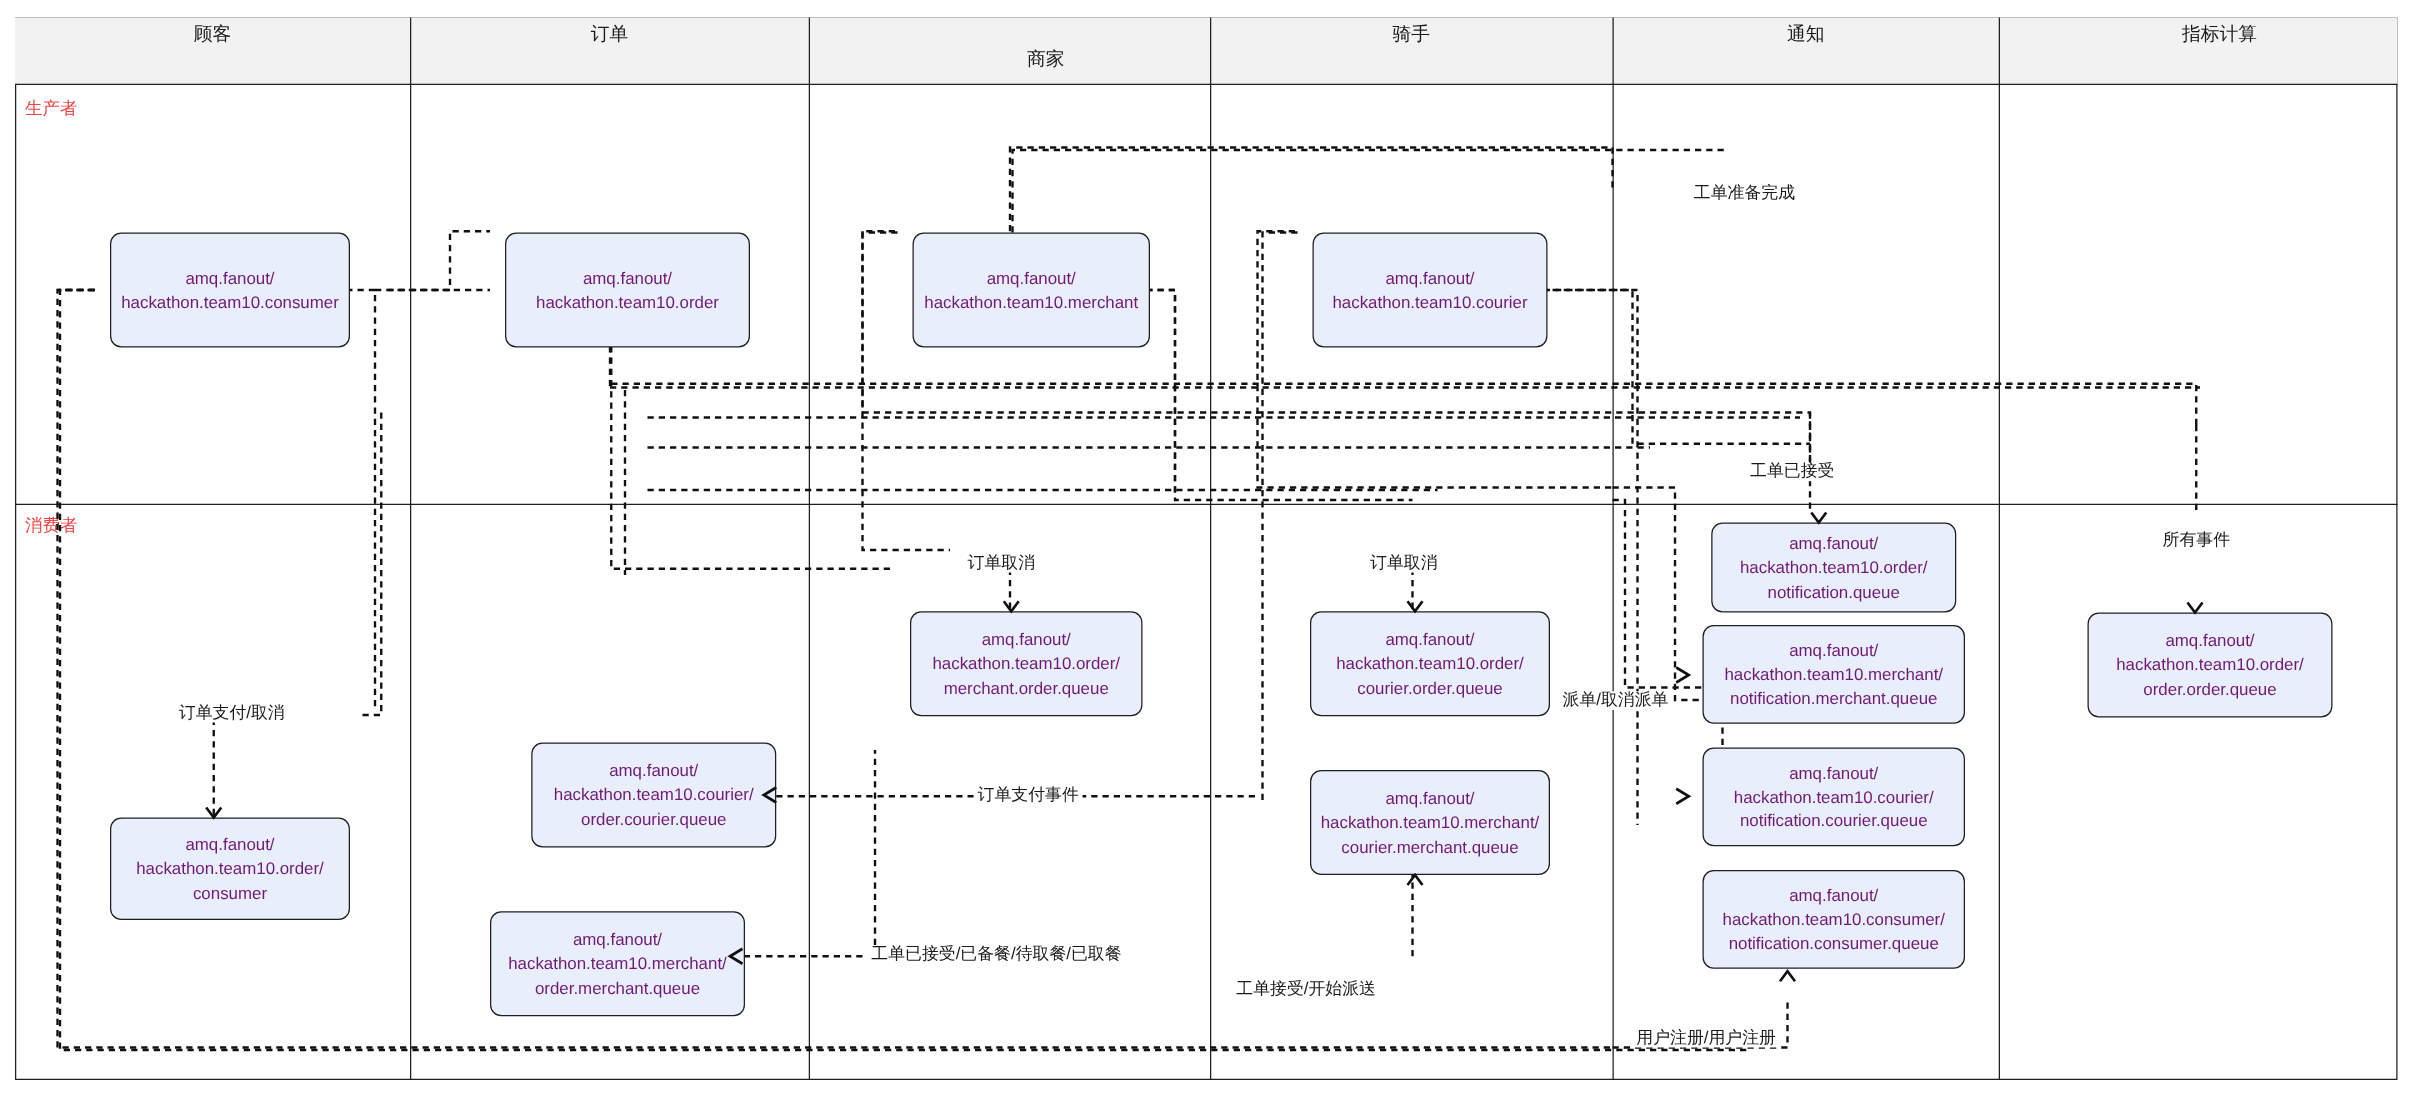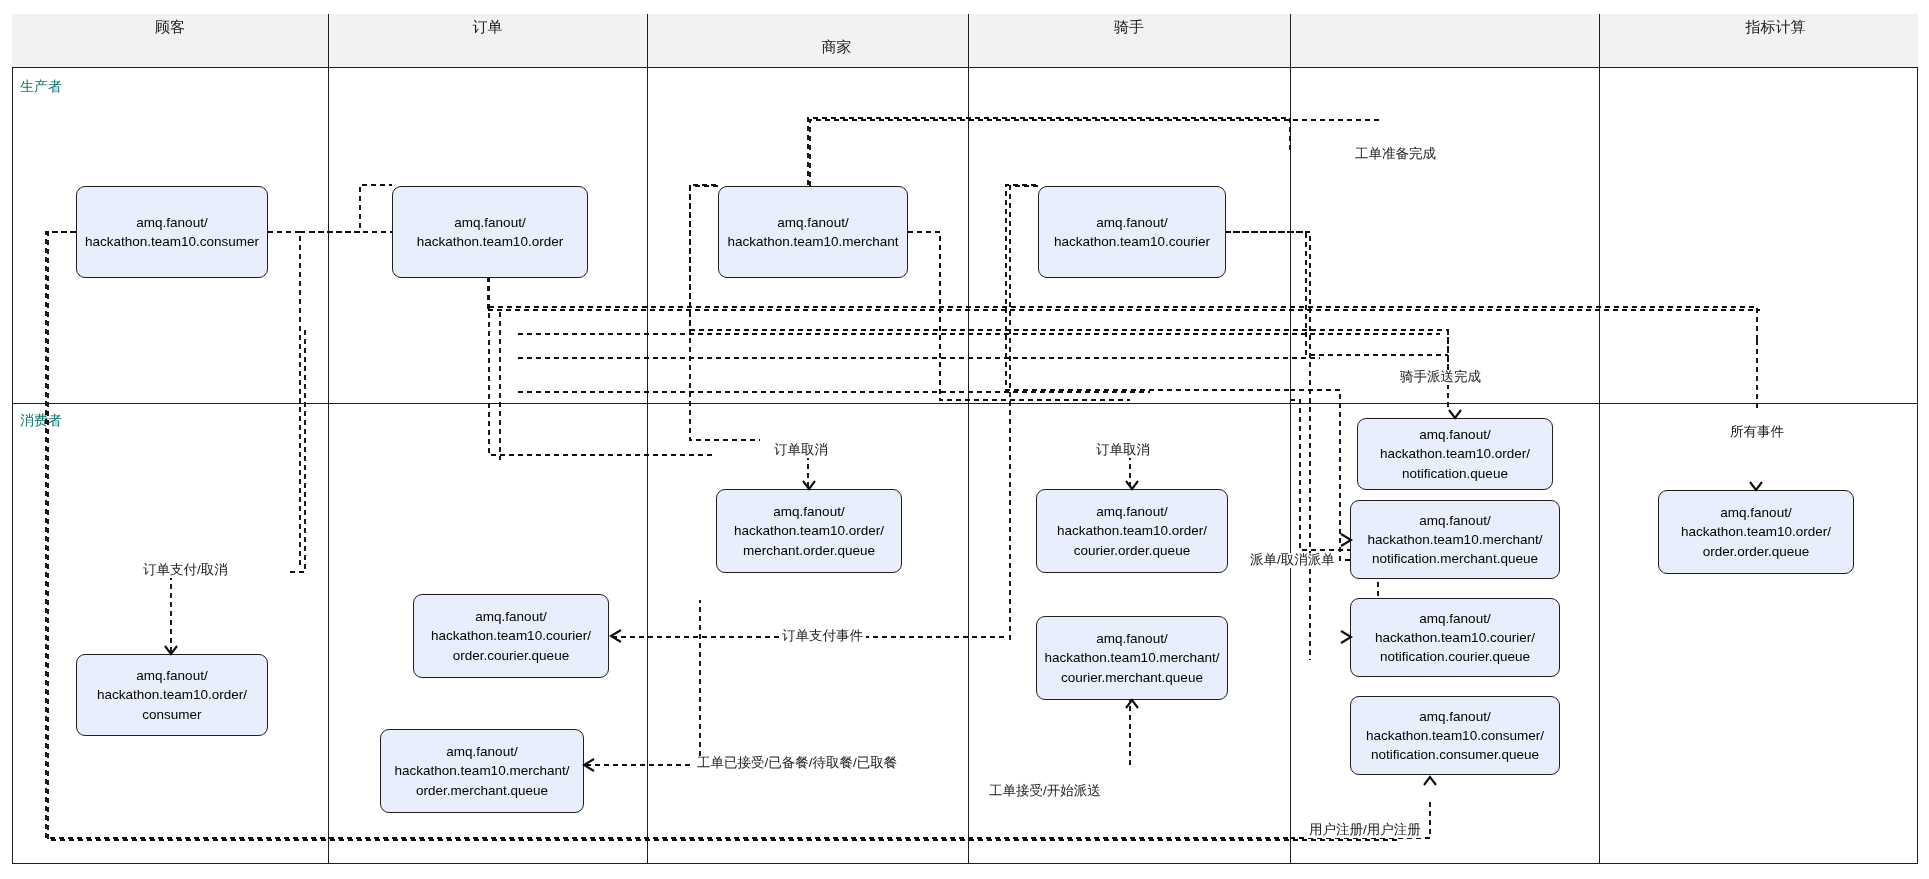--- a/index.html
+++ b/index.html
@@ -59,39 +59,40 @@
   .lane-divider {
     position: absolute;
     left: 12px;
     width: 1906px;
     height: 0;
     border-top: 1.6px solid #1f1f1f;
   }
   .lane-label {
     position: absolute;
     font-size: 14px;
-    color: #0f766e;
+    color: #ef4444;
     white-space: nowrap;
   }
   
   .qbox {
     position: absolute;
     background: #e8eefb;
     border: 1.6px solid #1f1f1f;
     border-radius: 9px;
     box-sizing: border-box;
     display: flex;
     align-items: center;
     justify-content: center;
     text-align: center;
     font-size: 13.5px;
     line-height: 1.42;
-    color: #000000;
+    color: #701a75;
     padding: 4px 6px;
     white-space: pre-line;
+    margin-left: 12px;
   }
   
   .elabel {
     position: absolute;
     font-size: 13.5px;
     color: #1a1a1a;
     white-space: nowrap;
     background: #ffffff;
     padding: 0 3px;
     line-height: 1.1;
@@ -131,20 +132,23 @@
     </div>
   <div class="header-cell" style="left:328px; width:319px;">
       <span>订单</span>
     </div>
   <div class="header-cell" style="left:676px; width:321px;margin-top:20px;">
       <span>商家</span>
     </div>
   <div class="header-cell" style="left:968px; width:322px;">
       <span>骑手</span>
     </div>
+  <div class="header-cell" style="left:1290px;width:309px;">
+      <span>通知</span>
+    </div>
   <div class="header-cell" style="left:1592px;width:319px;margin-left:24px;">
       <span>指标计算</span>
     </div>
 
   <div class="col-divider" style="left:328px;"></div>
   <div class="col-divider" style="left:647px;"></div>
   <div class="col-divider" style="left:968px;"></div>
   <div class="col-divider" style="left:1290px;"></div>
   <div class="col-divider" style="left:1599px;"></div>
 
@@ -275,21 +279,21 @@
   <div class="qbox" style="left:1350px;top:696px; width:210px; height:79px;">amq.fanout/
 hackathon.team10.consumer/
 notification.consumer.queue</div>
 
   <div class="qbox" style="left:1658px;top:490px; width:196px; height:84px;">amq.fanout/
 hackathon.team10.order/
 order.order.queue</div>
 
   <div class="elabel" style="left:1352px; top:147px;">工单准备完成</div>
 
-  <div class="elabel" style="left:1397px; top:370px;">骑手派送完成</div>
+  <div class="elabel" style="left:1397px; top:370px;">工单已接受</div>
 
   <div class="elabel" style="left:140px; top:563px;">订单支付/取消</div>
 
   <div class="elabel" style="left:771px; top:443px;">订单取消</div>
 
   <div class="elabel" style="left:1093px; top:443px;">订单取消</div>
 
   <div class="elabel" style="left:1727px; top:425px;">所有事件</div>
 
   <div class="elabel" style="left:1247px; top:553px;">派单/取消派单</div>

